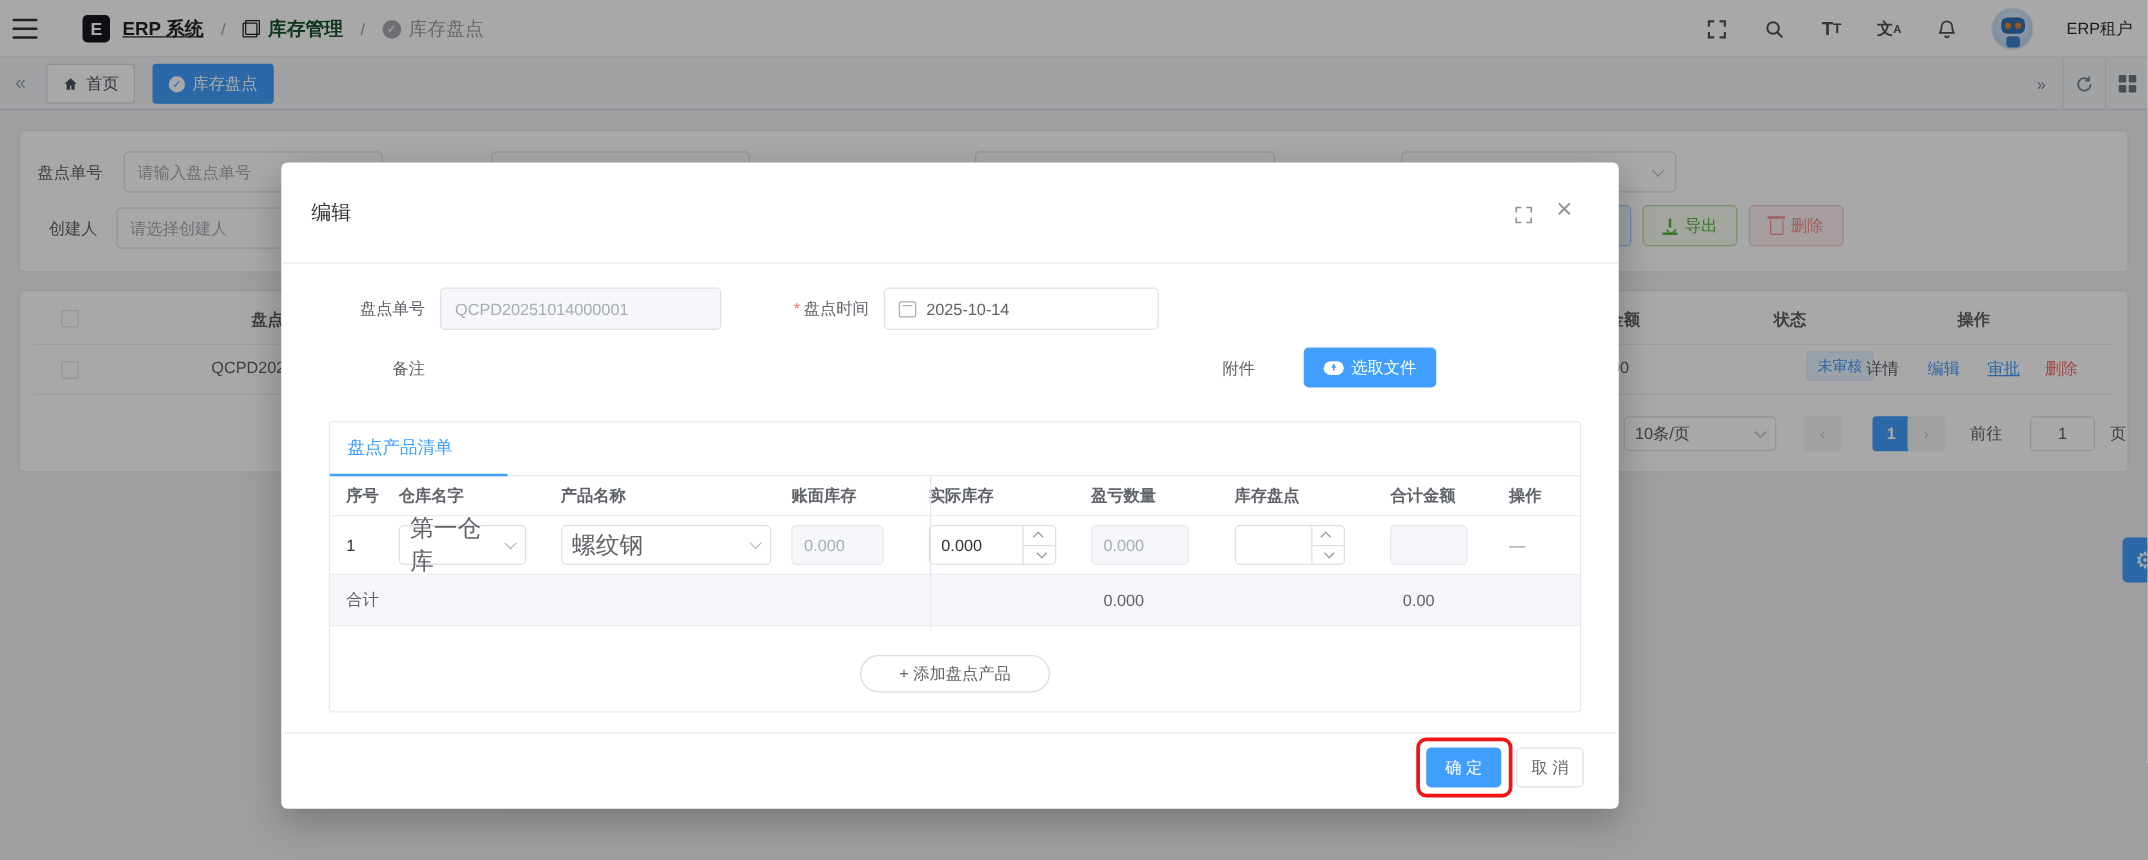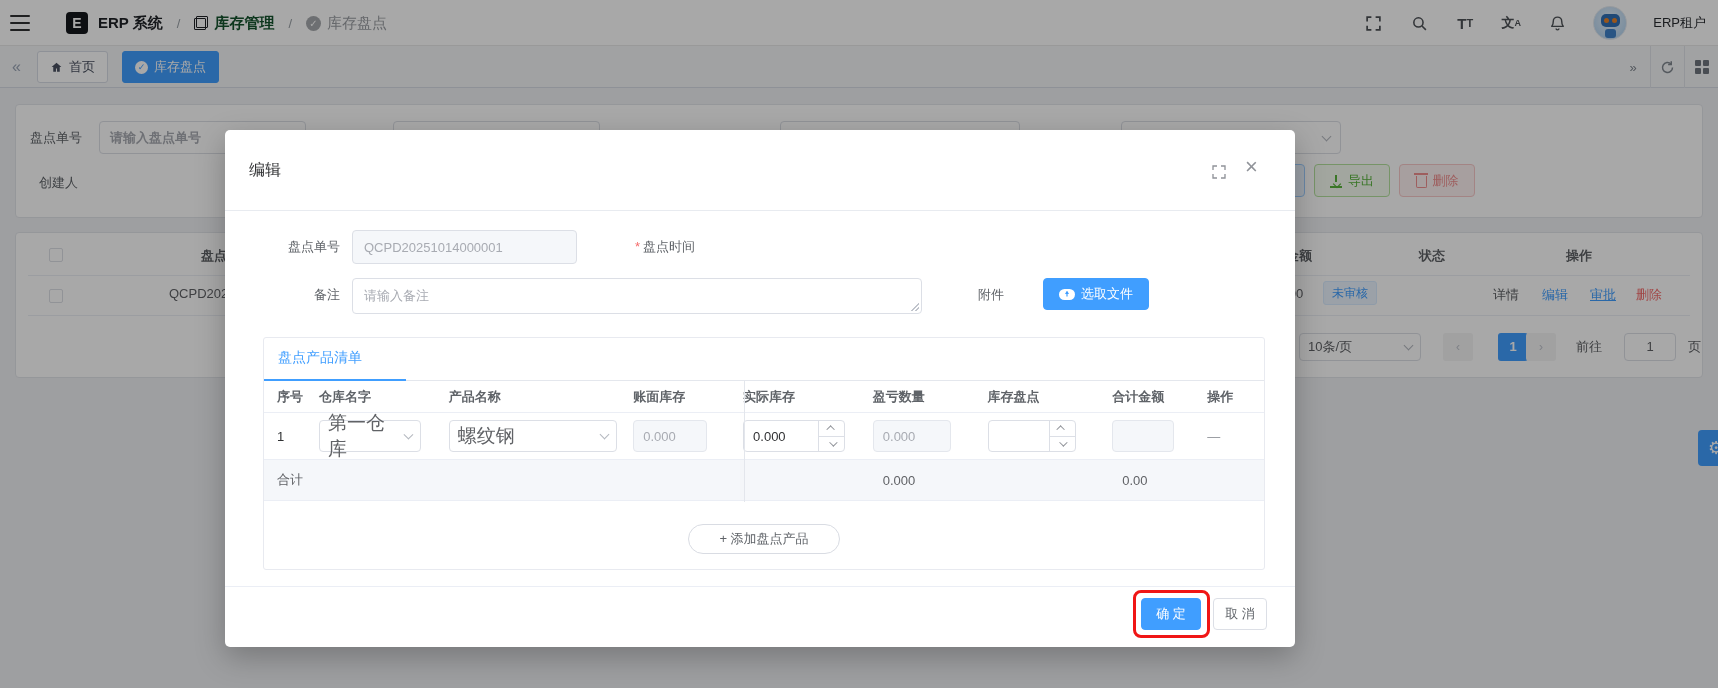--- a/index.html
+++ b/index.html
@@ -5,21 +5,21 @@
   * { margin:0; padding:0; box-sizing:border-box; }
   html,body { width:1718px; height:688px; overflow:hidden; }
   body { font-family:"Liberation Sans","DejaVu Sans",sans-serif; font-size:13px; color:#303133; background:#f0f2f5; position:relative; }
 
   
   .navbar { position:absolute; left:0; top:0; width:1718px; height:46px; background:#fff; border-bottom:1px solid #e8e8e8; }
   .nav-left { position:absolute; left:10px; top:0; height:46px; display:flex; align-items:center; gap:10px; }
   .hamburger { width:20px; height:16px; display:flex; flex-direction:column; justify-content:space-between; cursor:pointer; }
   .hamburger span { display:block; height:2px; background:#303133; border-radius:1px; }
   .logo-box { width:22px; height:22px; background:#15171c; color:#fff; border-radius:4px; font-weight:bold; font-size:14px; display:flex; align-items:center; justify-content:center; margin-left:26px; }
-  .brand { font-weight:bold; font-size:15px; color:#1f2226; }
+  .brand { font-weight:bold; font-size:15px; color:#1f2226;text-decoration:underline; }
   .bc-sep { color:#9aa0a6; margin:0 4px; }
   .bc-item { display:flex; align-items:center; gap:6px; font-weight:bold; font-size:15px; color:#14532d; }
   .bc-item.muted { color:#9b9ea3; font-weight:normal; }
   .icon-copy { width:14px; height:14px; position:relative; }
   .icon-copy::before { content:""; position:absolute; left:0; bottom:0; width:10px; height:10px; border:1.6px solid #1f2226; border-radius:1px; background:#fff; }
   .icon-copy::after { content:""; position:absolute; right:0; top:0; width:10px; height:10px; border:1.6px solid #1f2226; border-radius:1px; }
   .check-circle { width:15px; height:15px; border-radius:50%; background:#a6a9ad; color:#fff; font-size:10px; line-height:15px; text-align:center; }
   .nav-right { position:absolute; right:12px; top:0; height:46px; display:flex; align-items:center; gap:26px; color:#4d5156; }
   .nav-ic { width:20px; height:20px; display:flex; align-items:center; justify-content:center; cursor:pointer; }
   .tt { font-weight:bold; font-size:15px; }
@@ -220,41 +220,44 @@
             <i></i>
             <i></i>
             <i></i>
           </span>
       </span>
     </div>
   </div>
 
   <div class="card filter-card">
     <span class="flabel" style="left:14px; top:16px;">盘点单号</span>
-    <div class="finput" style="left:83px; top:16px; width:207px;font-weight:bold;">
+    <div class="finput" style="left:83px; top:16px; width:207px;">
       <span class="ph">请输入盘点单号</span>
     </div>
     <span class="flabel" style="left:342px; top:16px;">产品</span>
     <div class="finput" style="left:377px; top:16px; width:207px;">
       <span class="ph">请选择产品</span>
         <span class="chev-down"></span>
     </div>
     <span class="flabel" style="left:692px; top:16px;">盘点时间</span>
     <div class="finput" style="left:764px; top:16px; width:240px;">
       <span class="cal-ic"></span>
       <span class="ph">开始日期</span>
       <span class="ph" style="margin:0 6px;">-</span>
       <span class="ph">结束日期</span>
     </div>
     <span class="flabel" style="left:1062px; top:16px;">仓库</span>
     <div class="finput" style="left:1105px; top:16px; width:220px;">
       <span class="ph">请选择仓库</span>
         <span class="chev-down"></span>
     </div>
     <span class="flabel" style="left:23px; top:61px;">创建人</span>
+    <div class="finput" style="left:77px; top:61px; width:207px;">
+      <span class="ph">请选择创建人</span>
+    </div>
 
     <div class="btn btn-plain-blue" style="position:absolute; left:1225px; top:59px; width:64px; height:33px;"></div>
     <div class="btn btn-plain-green" style="position:absolute; left:1298px; top:59px; width:76px; height:33px;">
       <span class="dl-ic">
           <i></i>
         </span>
       <span>导出</span>
     </div>
     <div class="btn btn-plain-red" style="position:absolute; left:1383px; top:59px; width:76px; height:33px;">
       <span class="trash-ic"></span>
@@ -265,21 +268,21 @@
   <div class="card table-card">
     <span class="checkbox" style="position:absolute; left:33px; top:15px;"></span>
     <span class="th-bg" style="left:185px;">盘点单号</span>
     <span class="th-bg" style="left:1244px;">合计金额</span>
     <span class="th-bg" style="left:1403px;">状态</span>
     <span class="th-bg" style="left:1550px;">操作</span>
     <div class="bg-hdr-line"></div>
     <span class="checkbox" style="position:absolute; left:33px; top:56px;"></span>
     <span class="td-bg" style="left:153px;">QCPD20251014000001</span>
     <span class="td-bg" style="left:1262px;">0.00</span>
-    <span class="tag-info" style="position:absolute; left:1307px; top:48px;">未审核</span>
+    <span class="tag-info" style="position:absolute; left:1429px; top:48px;">未审核</span>
     <span class="td-bg oplink" style="left:1477px; color:#606266;">详情</span>
     <span class="td-bg oplink" style="left:1526px; color:#409eff;">编辑</span>
     <span class="td-bg oplink" style="left:1574px; color:#409eff;text-decoration:underline;">审批</span>
     <span class="td-bg oplink" style="left:1620px; color:#f56c6c;">删除</span>
     <div class="bg-row-line"></div>
 
     <div class="pg-size">
       <span>10条/页</span>
         <span class="chev-down"></span>
     </div>
@@ -308,25 +311,26 @@
   <span class="m-close">×</span>
   <div class="m-hdr-line"></div>
 
   <span class="mlabel" style="left:20px; top:100px; width:95px;">盘点单号</span>
   <div class="minput disabled" style="left:127px; top:100px; width:225px;">
     <span>QCPD20251014000001</span>
   </div>
   <span class="mlabel" style="left:360px; top:100px; width:110px;">
     <span class="req">*</span><span>盘点时间</span>
   </span>
+  <div class="minput" style="left:482px; top:100px; width:220px;">
+    <span class="cal-ic"></span>
+    <span style="color:#606266;">2025-10-14</span>
+  </div>
 
   <span class="mlabel" style="left:20px; top:148px; width:95px;">备注</span>
-  <div class="mtextarea" style="left:127px; top:148px; width:570px;">
-    <span class="ph">请输入备注</span>
-  </div>
   <span class="mlabel" style="left:729px; top:148px; width:50px;">附件</span>
   <div class="btn btn-primary upload-btn">
     <span class="cloud-ic"></span>
     <span>选取文件</span>
   </div>
 
   <div class="sec">
     <span class="sec-tab">盘点产品清单</span>
     <span class="sec-tab-line"></span>
     <div class="sec-hdr-border"></div>

